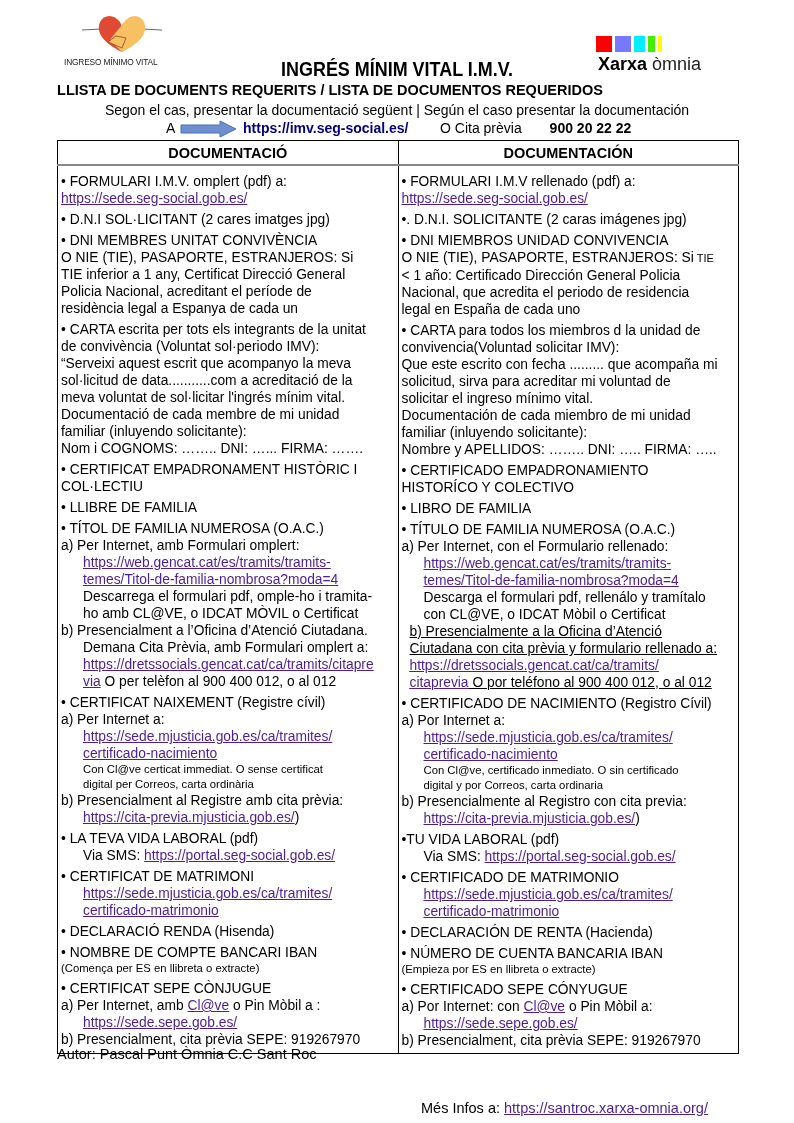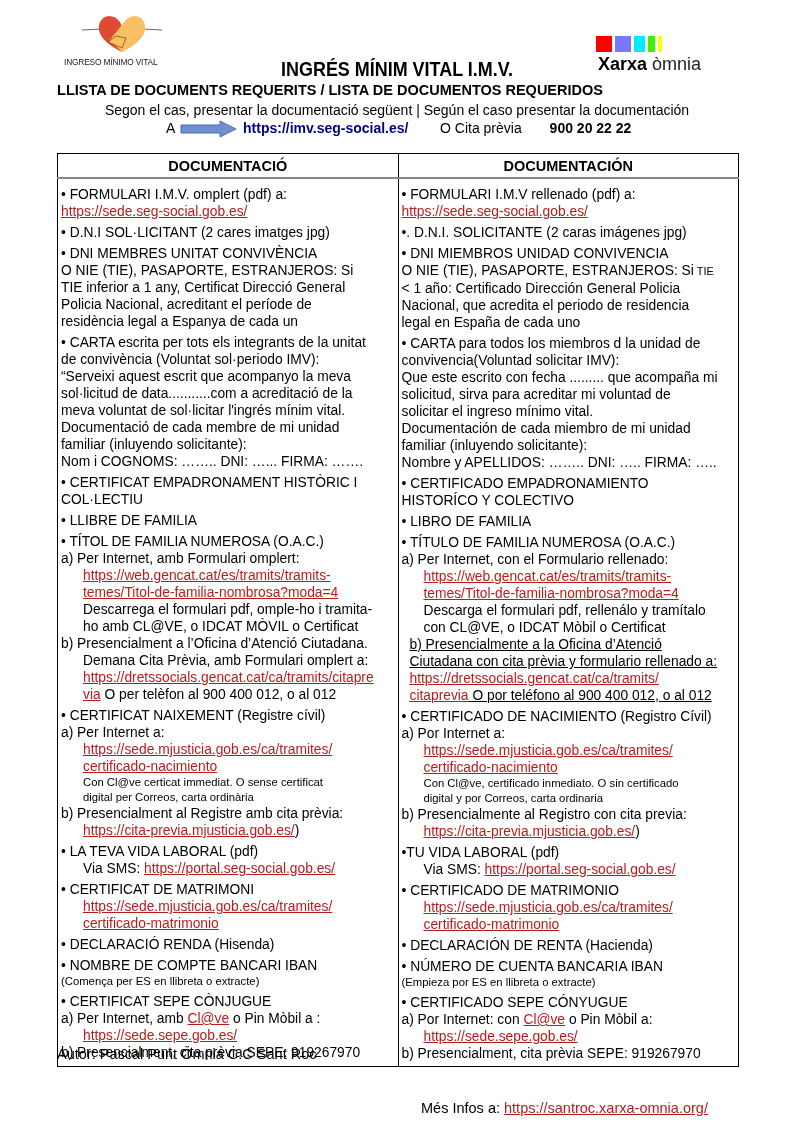--- a/index.html
+++ b/index.html
@@ -19,34 +19,34 @@
              font-size: 19.5px; font-weight: bold; transform: scaleX(0.92); }
     .subtitle { position: absolute; left: 0; width: 660px; top: 82px; text-align: center;
                 font-size: 14.5px; font-weight: bold; }
     .intro { position: absolute; left: 0; width: 794px; top: 102px; text-align: center; font-size: 14px; }
     .linkline { position: absolute; left: 0; width: 794px; top: 120px; font-size: 14px; }
     .linkline .a { position: absolute; left: 166px; }
     .linkline .arrow { position: absolute; left: 180px; top: 0px; }
     .linkline .url { position: absolute; left: 243px; color: #000080; font-weight: bold; }
     .linkline .rest { position: absolute; left: 440px; }
     .linkline .rest b { font-weight: bold; margin-left: 24px; }
-    table.docs { position: absolute; left: 57px; top: 153px; width: 682px; border-collapse: collapse;
+    table.docs { position: absolute; left: 57px; top: 140px; width: 682px; border-collapse: collapse;
                  border: 1.5px solid #000; table-layout: fixed; }
     table.docs th { font-size: 14.5px; font-weight: bold; height: 23px; text-align: center;
                     border-bottom: 2px solid #888; padding: 0; }
     table.docs th:first-child { border-right: 1.5px solid #000; }
     table.docs td { vertical-align: top; padding: 0 3px; font-size: 13.8px; line-height: 17px; }
     table.docs td:first-child { border-right: 1.5px solid #000; }
     .item { margin: 0 0 4px 0; }
     .item:first-child { margin-top: 7px; }
     .line { white-space: nowrap; }
     .ind { padding-left: 22px; }
     .ind2 { padding-left: 8px; text-decoration: underline; }
     .small { font-size: 11.3px; line-height: 15px; }
-    a.lnk { color: #b91c1c; text-decoration: underline; }
+    a.lnk { color: #4c1d95; text-decoration: underline; }
     .footer-left { position: absolute; left: 57px; top: 1046px; font-size: 14.5px; }
     .footer-right { position: absolute; left: 421px; top: 1100px; font-size: 14.5px; }
   </style>
 </head>
 <body>
 
 <div class="logo-imv">
   <svg width="80" height="44" viewBox="0 0 80 44">
     <line x1="0" y1="18" x2="20" y2="17" stroke="#444" stroke-width="0.8"></line>
     <line x1="60" y1="17" x2="80" y2="18" stroke="#444" stroke-width="0.8"></line>

